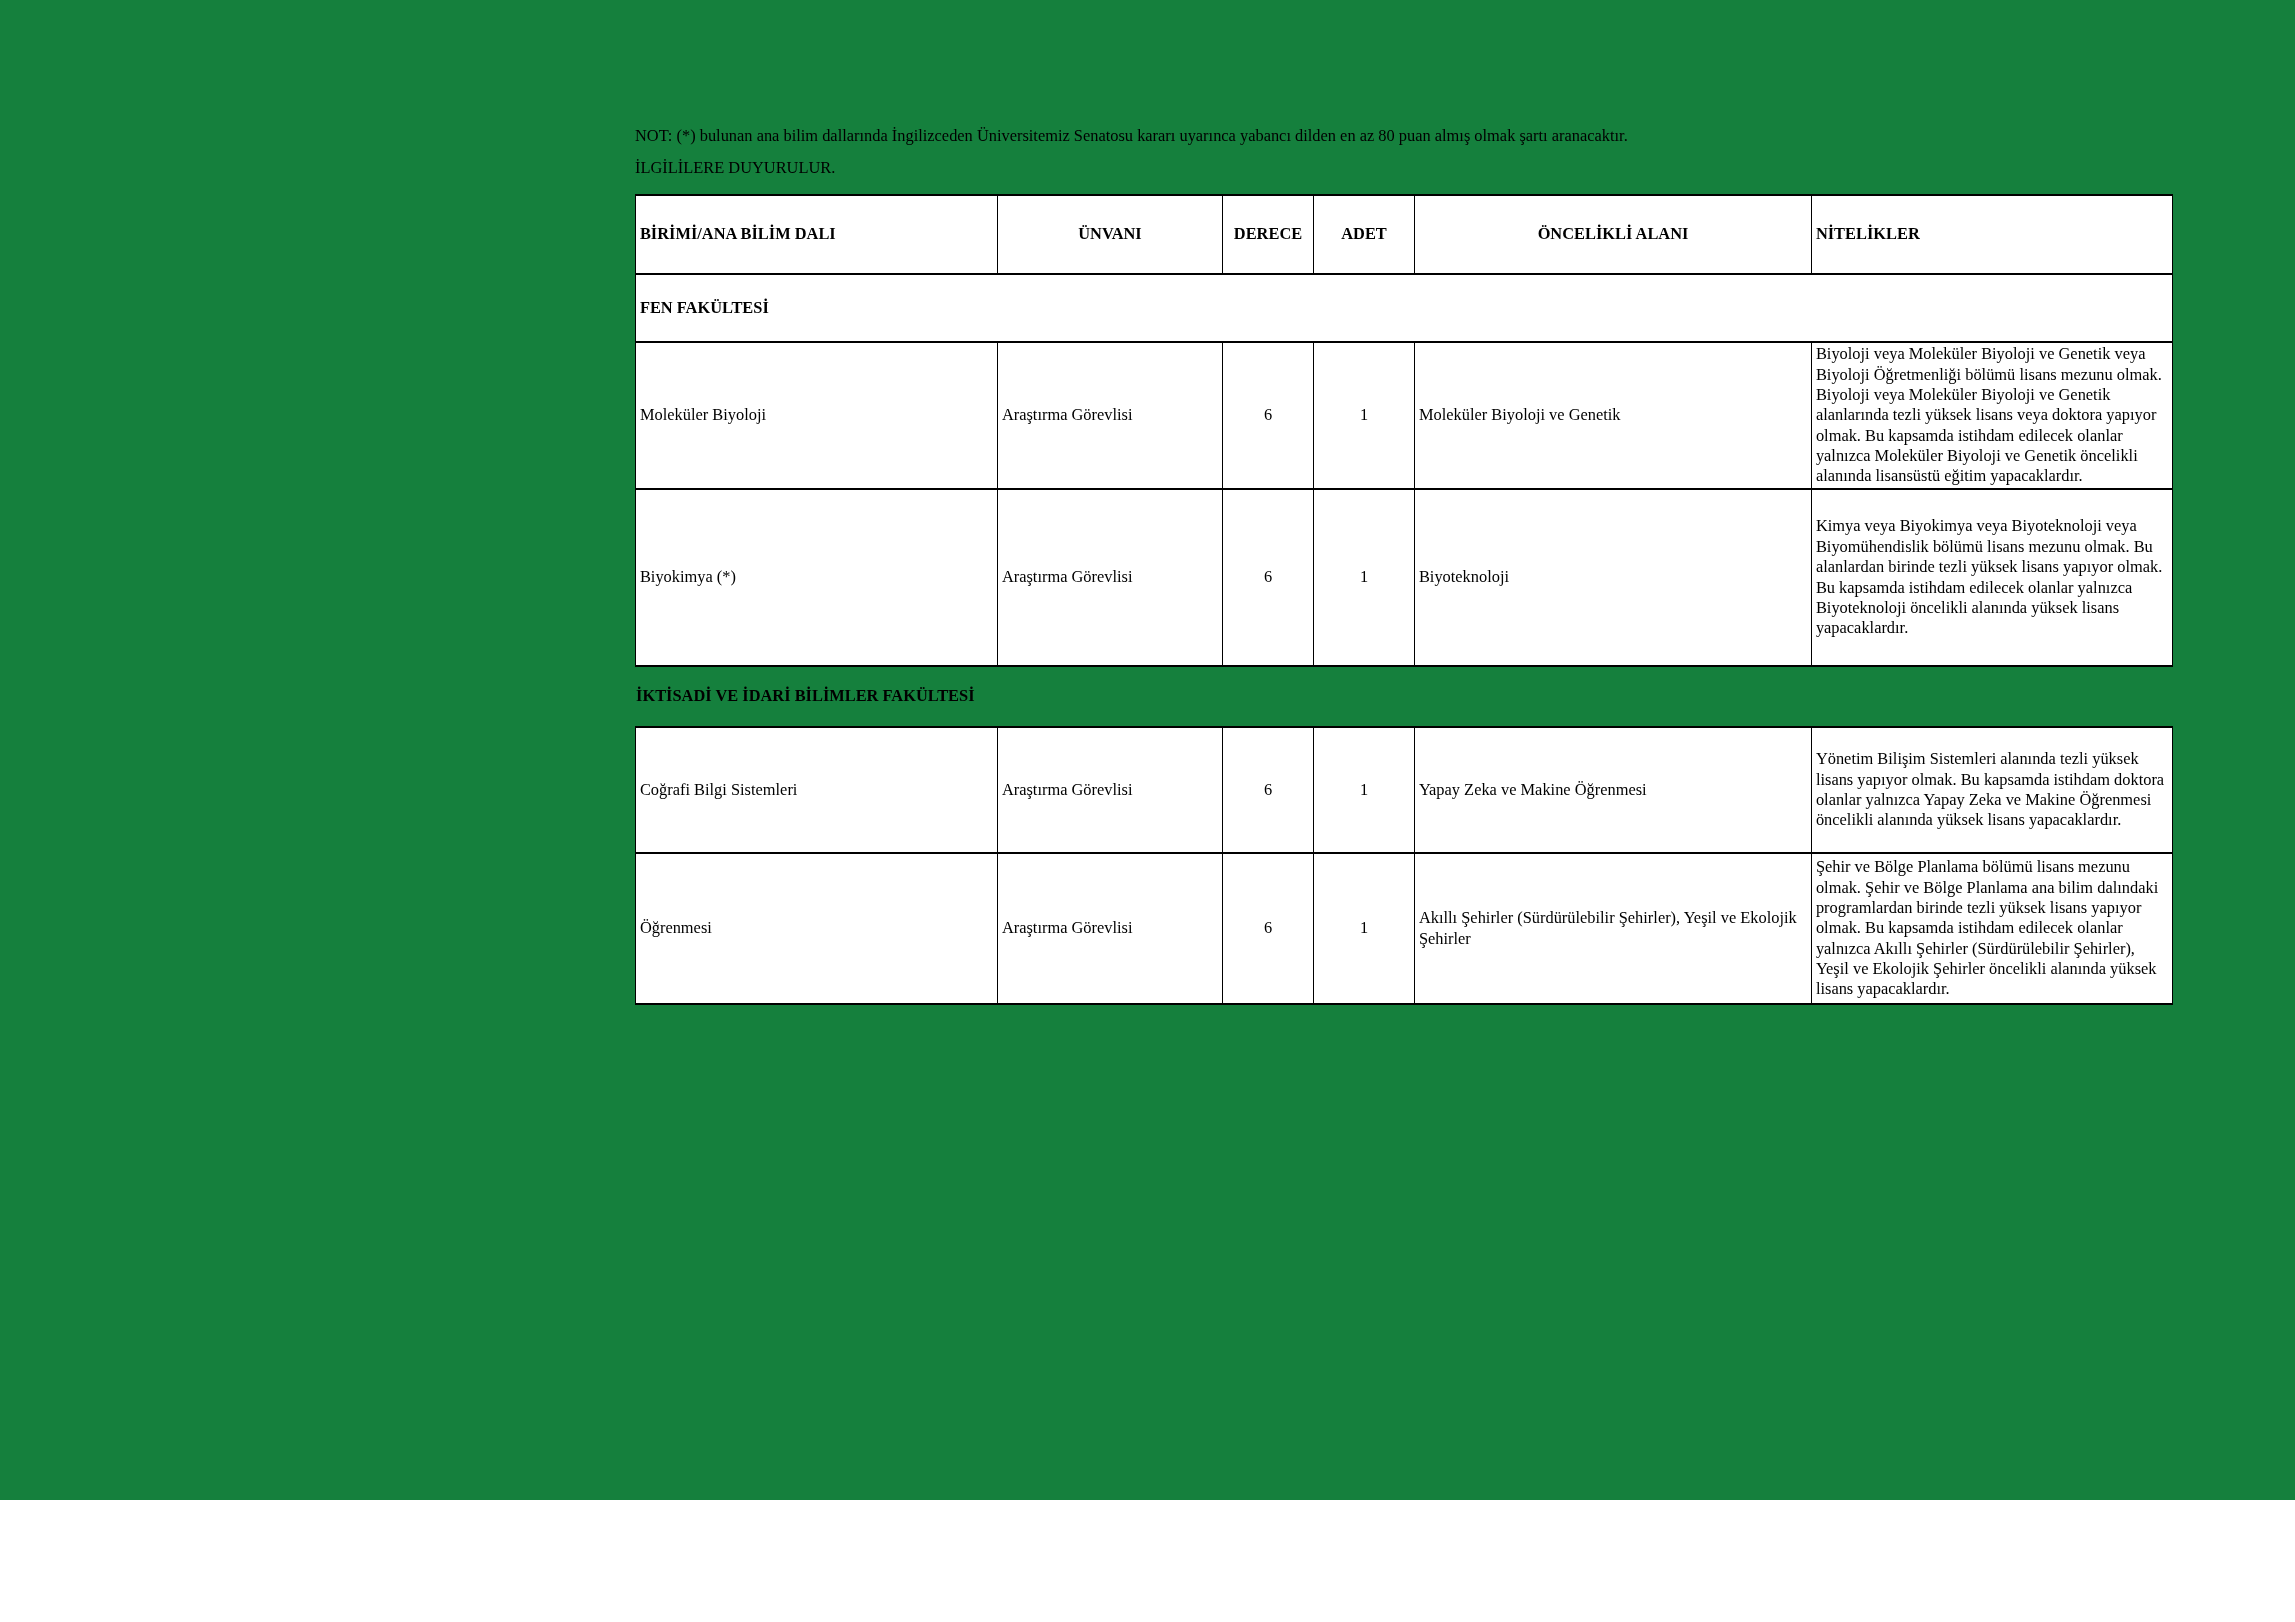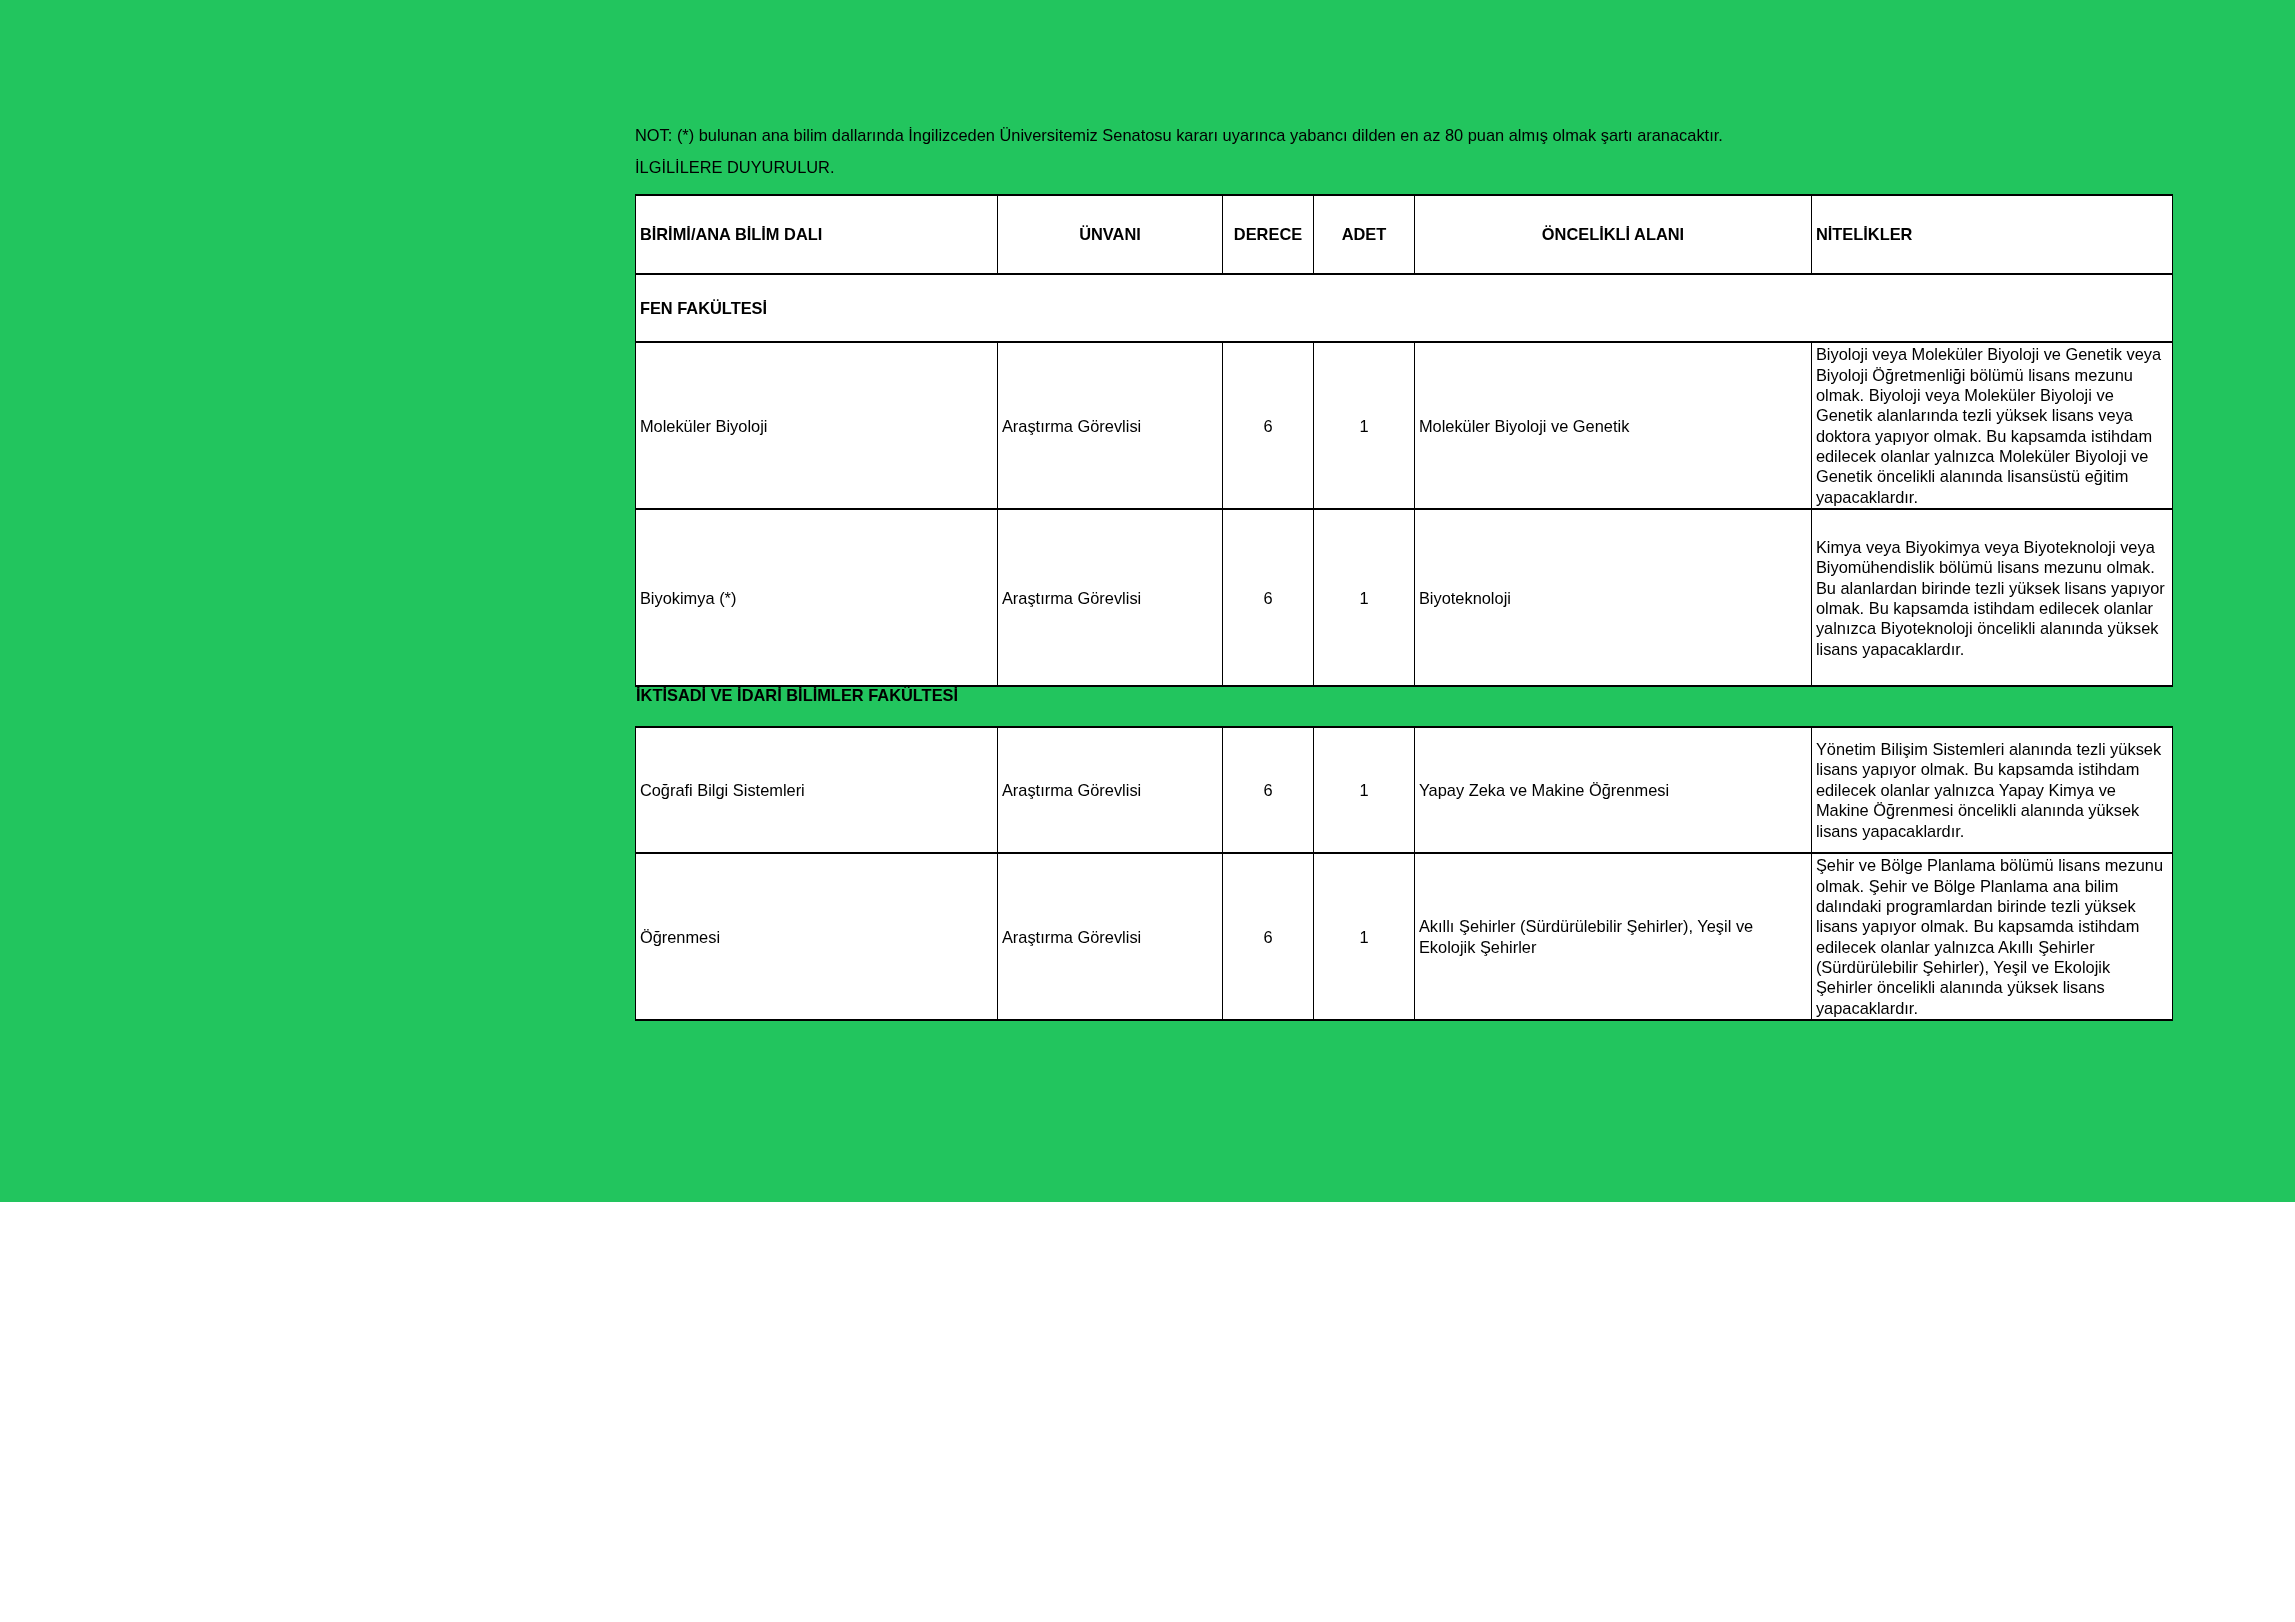--- a/index.html
+++ b/index.html
@@ -1,21 +1,21 @@
 <!DOCTYPE html>
 <html style="font-size:10.5px"><head>
 <meta charset="utf-8">
 <style>
   html, body { margin: 0; padding: 0; background: #ffffff; }
   #sheet {
     position: relative;
     width: 2295px;
-    height: 1202px;
-    background: #22c55e;
-    font-family: Liberation Sans, sans-serif;
+    height: 1500px;
+    background: #15803d;
+    font-family: Liberation Serif, serif;
     color: #000000;
     overflow: hidden;
   }
   .note {
     position: absolute;
     left: 635px;
     font-size: 16.4px;
     line-height: 1.2;
     white-space: nowrap;
   }
@@ -120,21 +120,21 @@
         <col style="width:397px">
         <col style="width:361px">
     </colgroup>
     <tbody>
         <tr class="row-cografi">
       <td class="l">Coğrafi Bilgi Sistemleri</td>
       <td class="l">Araştırma Görevlisi</td>
       <td class="c">6</td>
       <td class="c">1</td>
       <td class="l">Yapay Zeka ve Makine Öğrenmesi</td>
-      <td class="l">Yönetim Bilişim Sistemleri alanında tezli yüksek lisans yapıyor olmak. Bu kapsamda istihdam edilecek olanlar yalnızca Yapay Kimya ve Makine Öğrenmesi öncelikli alanında yüksek lisans yapacaklardır.</td>
+      <td class="l">Yönetim Bilişim Sistemleri alanında tezli yüksek lisans yapıyor olmak. Bu kapsamda istihdam doktora olanlar yalnızca Yapay Zeka ve Makine Öğrenmesi öncelikli alanında yüksek lisans yapacaklardır.</td>
     </tr>
     <tr class="row-sehircilik">
       <td class="l">Öğrenmesi</td>
       <td class="l">Araştırma Görevlisi</td>
       <td class="c">6</td>
       <td class="c">1</td>
       <td class="l">Akıllı Şehirler (Sürdürülebilir Şehirler), Yeşil ve Ekolojik Şehirler</td>
       <td class="l">Şehir ve Bölge Planlama bölümü lisans mezunu olmak. Şehir ve Bölge Planlama ana bilim dalındaki programlardan birinde tezli yüksek lisans yapıyor olmak. Bu kapsamda istihdam edilecek olanlar yalnızca Akıllı Şehirler (Sürdürülebilir Şehirler), Yeşil ve Ekolojik Şehirler öncelikli alanında yüksek lisans yapacaklardır.</td>
     </tr>
   </tbody>

